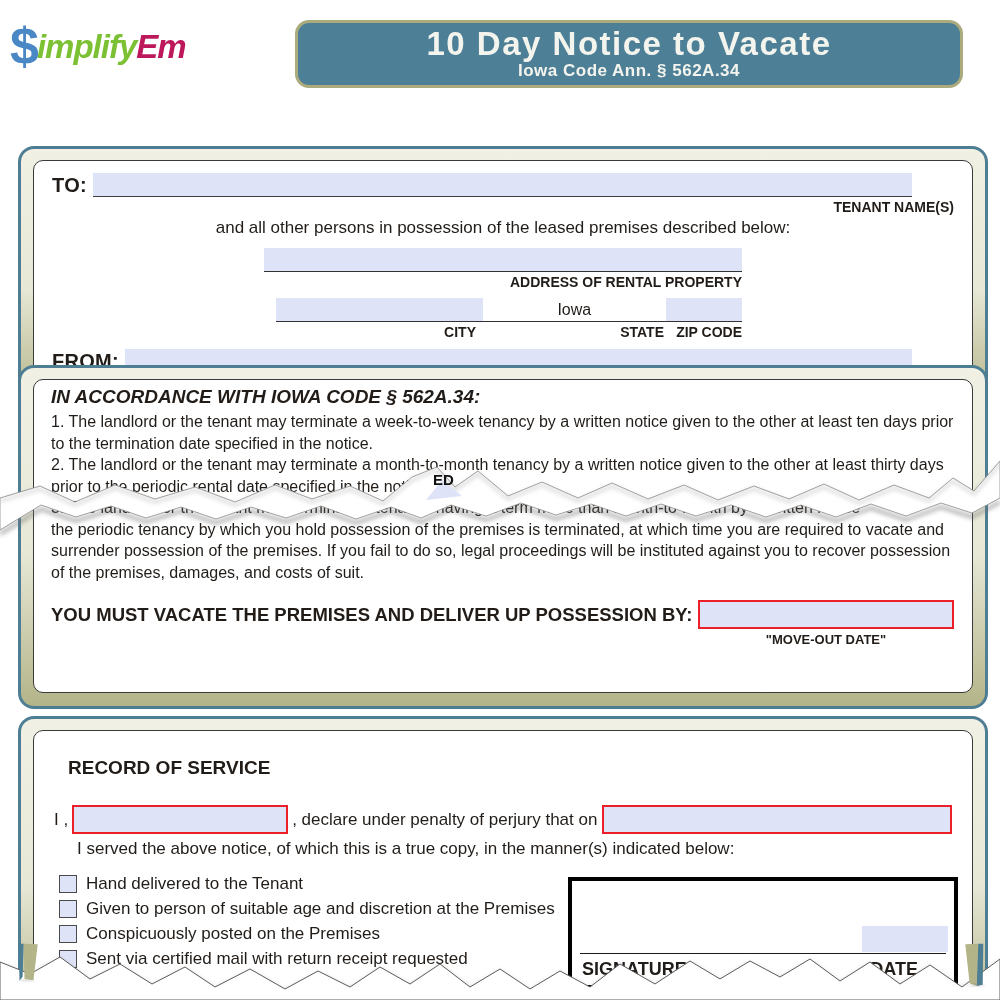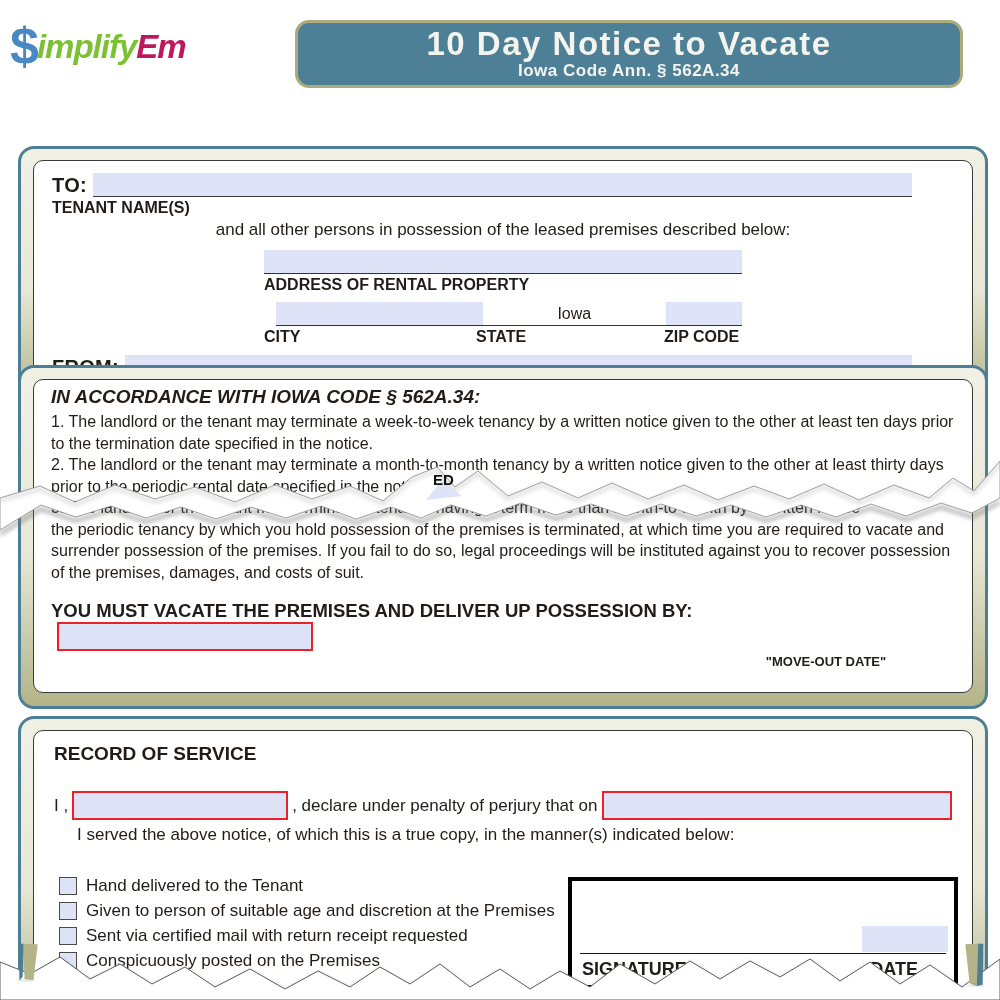--- a/index.html
+++ b/index.html
@@ -36,48 +36,48 @@
   #sec2{top:365px;height:338px;}
   #sec3{top:716px;height:300px;}
   #sec1 .inner{padding:12px 18px 0 18px;}
   #sec2 .inner{padding:6px 17px 0 17px;}
   #sec3 .inner{padding:12px 20px 0 20px;}
   
   .fieldrow{display:flex;align-items:flex-end;}
   .biglabel{font-size:20px;font-weight:bold;letter-spacing:.3px;padding-right:6px;}
   .ulwrap{border-bottom:1.6px solid #3c3c3c;flex:1;}
   .fill{background:#dee3f7;height:23px;}
-  .caption{font-size:16px;font-weight:bold;text-align:left;margin-top:2px;}
+  .caption{font-size:14px;font-weight:bold;text-align:right;margin-top:2px;}
   .center-line{font-size:17px;text-align:center;margin-top:3px;}
   .addr-block{width:478px;margin:10px auto 0 auto;}
   .cityrow{display:flex;margin-top:8px;padding-left:12px;}
   .cell-city{width:212px;border-bottom:1.7px solid #333;}
   .cell-state{width:188px;border-bottom:1.7px solid #333;text-align:center;}
   .cell-state .stateval{font-size:16px;height:23px;line-height:23px;}
   .cell-zip{width:78px;border-bottom:1.7px solid #333;}
   .caprow{display:flex;}
   .caprow .c1{width:212px;}.caprow .c2{width:188px;}.caprow .c3{width:78px;}
   .fromrow{margin-top:9px;}
   
   .law-head{font-size:19px;font-weight:bold;margin:0 0 3px 0;font-style:italic;}
   .law-p{font-size:16px;line-height:21.5px;margin:0;}
-  .vacate-row{display:flex;margin-top:17px;flex-direction:column;}
+  .vacate-row{display:flex;align-items:center;margin-top:17px;}
   .vacate-label{font-size:18.5px;font-weight:bold;white-space:nowrap;}
   .redfield{background:#dee3f7;border:2.5px solid #ec2028;}
   .vacate-input{width:252px;height:25px;margin-left:6px;}
   .moveout-row{display:flex;justify-content:flex-end;}
   .moveout-cap{width:258px;text-align:center;font-size:13px;font-weight:bold;margin-top:3px;}
   .doubt{font-size:17px;margin-top:11px;}
   
-  .ros-head{font-size:19px;font-weight:bold;margin:0;}
+  .ros-head{font-size:19px;font-weight:bold;margin:14px;}
   .declrow{display:flex;align-items:center;margin-top:26px;font-size:17px;}
   .decl-f1{width:212px;height:25px;margin:0 4px;}
   .decl-f2{flex:1;height:25px;margin-left:5px;}
   .served{font-size:17px;margin-top:5px;margin-left:23px;}
-  .checks{margin-top:28px;}
+  .checks{margin-top:12px;}
   .checkrow{display:flex;align-items:center;height:25px;}
   .checkbox{width:16px;height:16px;background:#dee3f7;border:1.7px solid #4a4a4a;margin:0 9px 0 5px;flex:0 0 auto;}
   .checklabel{font-size:17px;}
   .sigbox{
     position:absolute;left:547px;top:158px;width:382px;height:104px;
     border:4px solid #000;background:#fff;
   }
   .sigline{position:absolute;left:8px;right:8px;bottom:31px;border-top:1.7px solid #1a1a1a;}
   .siglabel{position:absolute;left:10px;bottom:5px;font-size:18px;font-weight:bold;}
   .datelabel{position:absolute;right:36px;bottom:5px;font-size:18px;font-weight:bold;}
@@ -179,25 +179,25 @@
       <div class="checkrow">
         <div class="checkbox"></div>
         <span class="checklabel">Hand delivered to the Tenant</span>
       </div>
       <div class="checkrow">
         <div class="checkbox"></div>
         <span class="checklabel">Given to person of suitable age and discretion at the Premises</span>
       </div>
       <div class="checkrow">
         <div class="checkbox"></div>
+        <span class="checklabel">Conspicuously posted on the Premises</span>
+      </div>
+      <div class="checkrow">
+        <div class="checkbox"></div>
         <span class="checklabel">Sent via certified mail with return receipt requested</span>
-      </div>
-      <div class="checkrow">
-        <div class="checkbox"></div>
-        <span class="checklabel">Conspicuously posted on the Premises</span>
       </div>
     </div>
   </div>
 
   <div class="sigbox">
     <div class="sigline"></div>
     <div class="dateinput"></div>
     <div class="siglabel">SIGNATURE</div>
     <div class="datelabel">DATE</div>
   </div>

